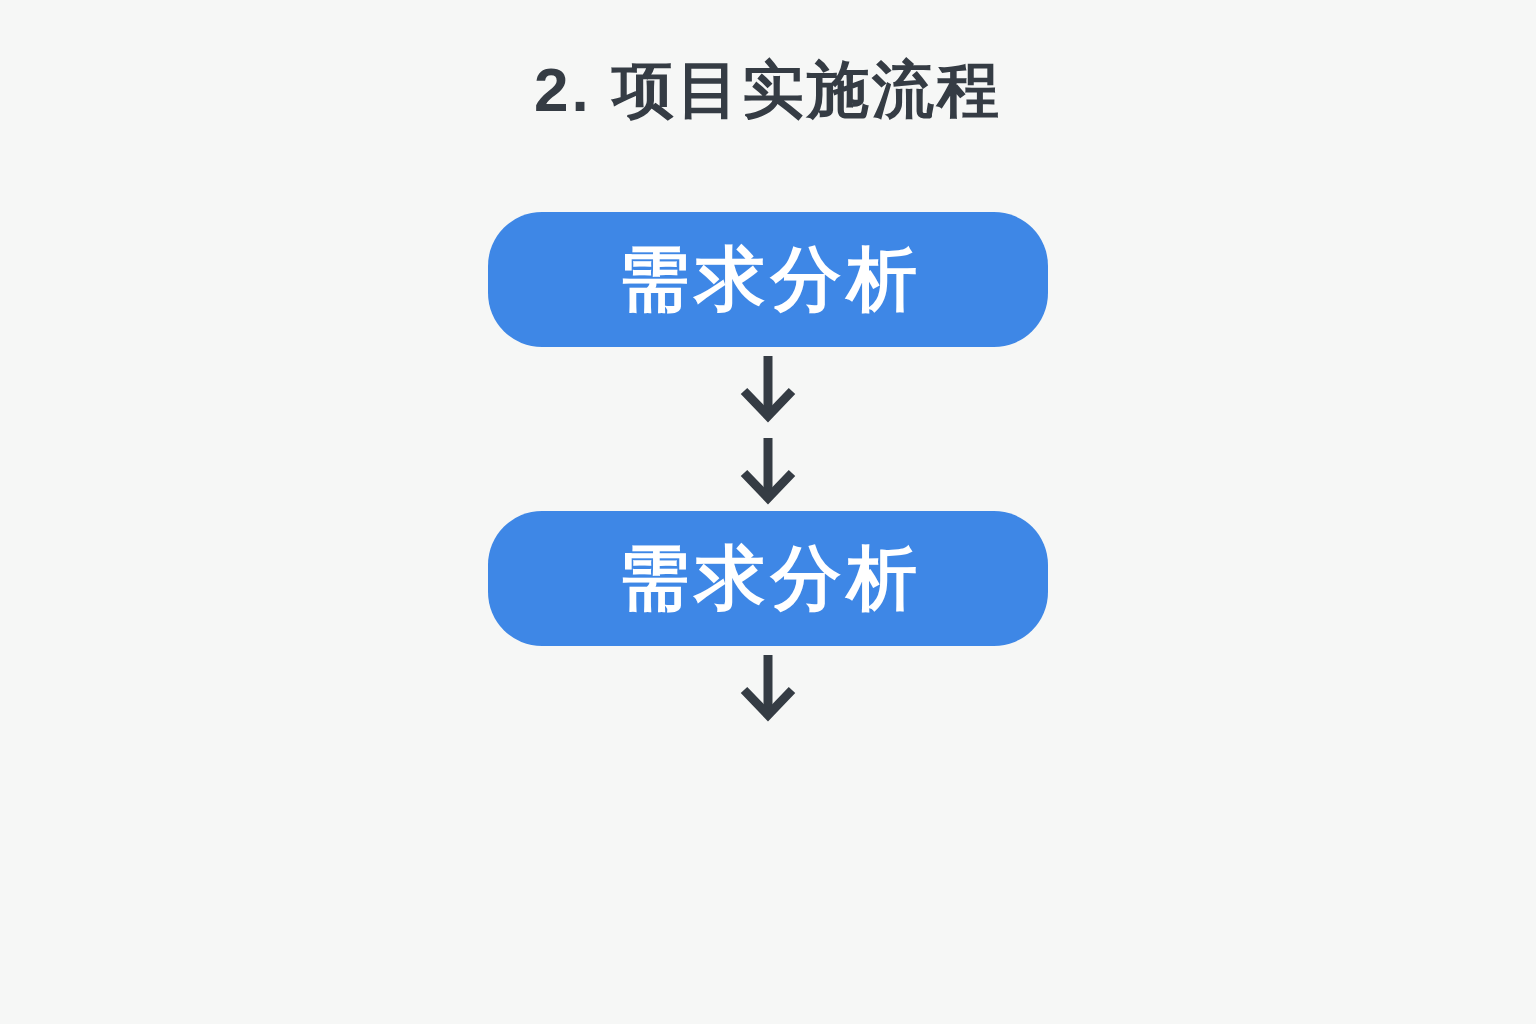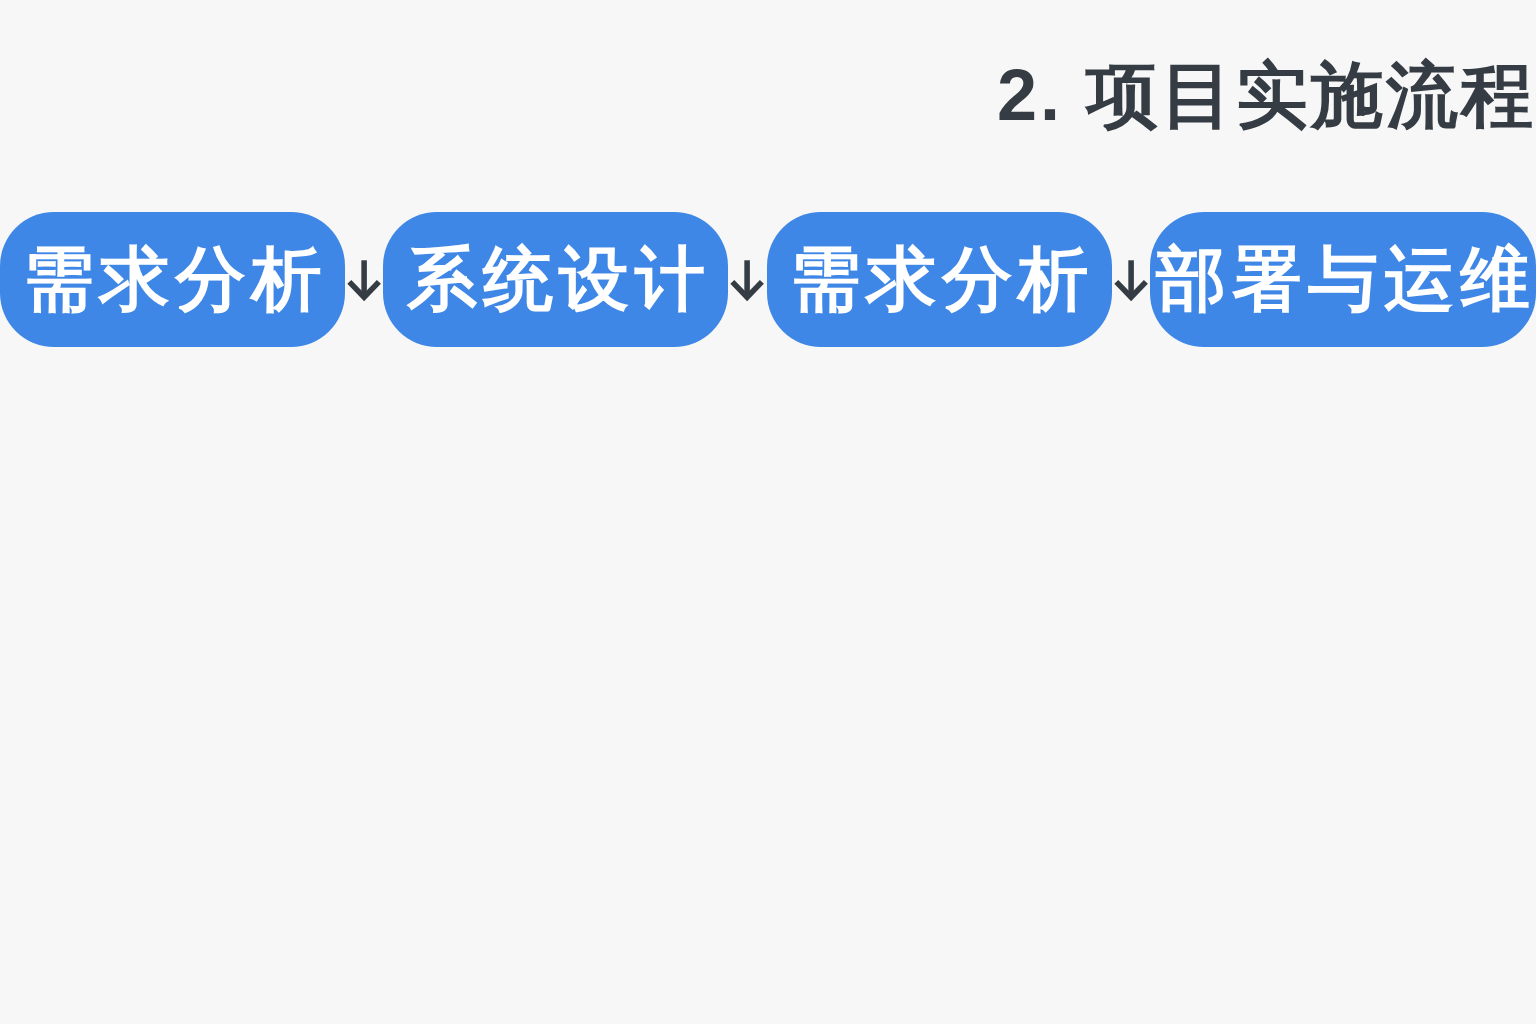--- a/index.html
+++ b/index.html
@@ -20,34 +20,34 @@
   .page {
     position: relative;
     width: 1536px;
     height: 1024px;
   }
   .title {
     position: absolute;
     top: 48px;
     left: 0;
     width: 100%;
-    text-align: right;
-    font-size: 72px;
+    text-align: center;
+    font-size: 62px;
     font-weight: bold;
     letter-spacing: 3px;
     color: var(--title-text);
     white-space: nowrap;
   }
   .flow {
     position: absolute;
     top: 212px;
     left: 0;
     width: 100%;
     display: flex;
-    flex-direction: row;
+    flex-direction: column;
     align-items: center;
   }
   .step {
     width: 560px;
     height: 135px;
     background: var(--box-fill);
     border-radius: 54px;
     display: flex;
     align-items: center;
     justify-content: center;
@@ -79,36 +79,30 @@
 
     <div class="step">
       <span>需求分析</span>
     </div>
 
     <svg class="arrow" width="62" height="70" viewBox="0 0 62 70" aria-hidden="true">
       <path d="M31 3 L31 58"></path>
       <path d="M7 38 L31 63 L55 38"></path>
     </svg>
 
-    <div class="step">
-      <span>系统设计</span>
-    </div>
 
     <svg class="arrow" width="62" height="70" viewBox="0 0 62 70" aria-hidden="true">
       <path d="M31 3 L31 58"></path>
       <path d="M7 38 L31 63 L55 38"></path>
     </svg>
 
     <div class="step">
       <span>需求分析</span>
     </div>
 
     <svg class="arrow" width="62" height="70" viewBox="0 0 62 70" aria-hidden="true">
       <path d="M31 3 L31 58"></path>
       <path d="M7 38 L31 63 L55 38"></path>
     </svg>
 
-    <div class="step">
-      <span>部署与运维</span>
-    </div>
 
   </div>
 </div>
 
 </body></html>

